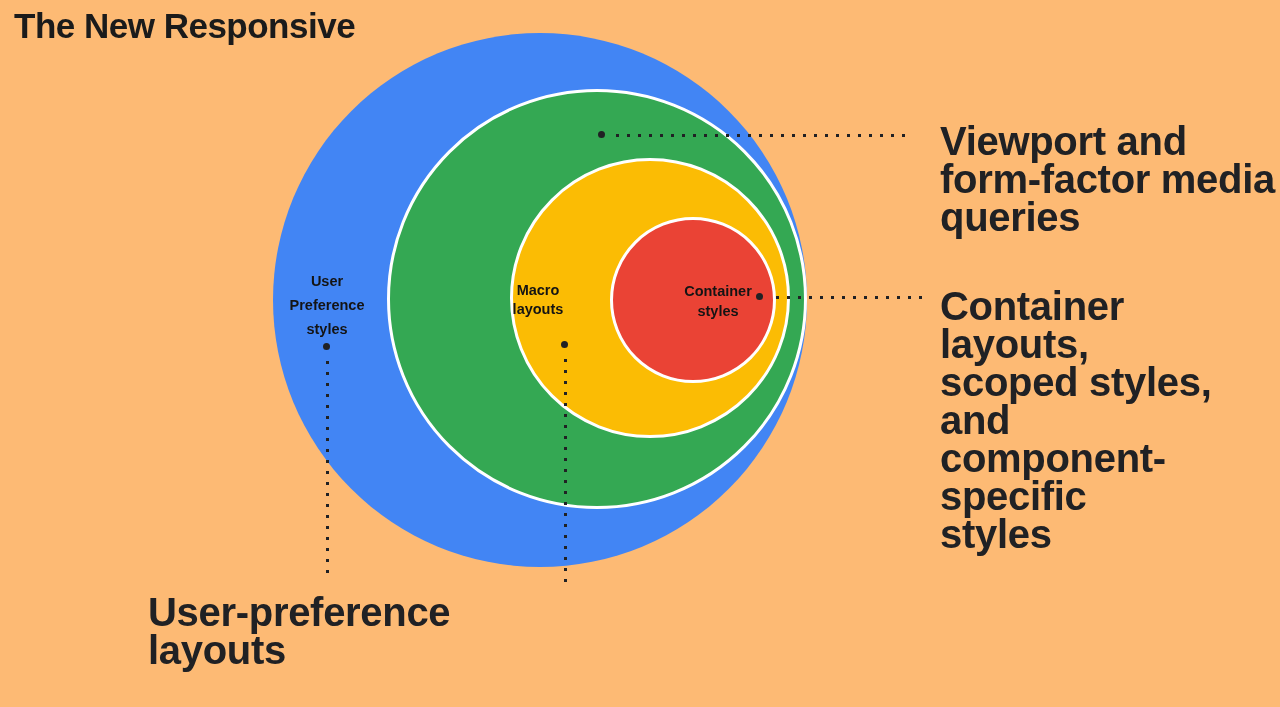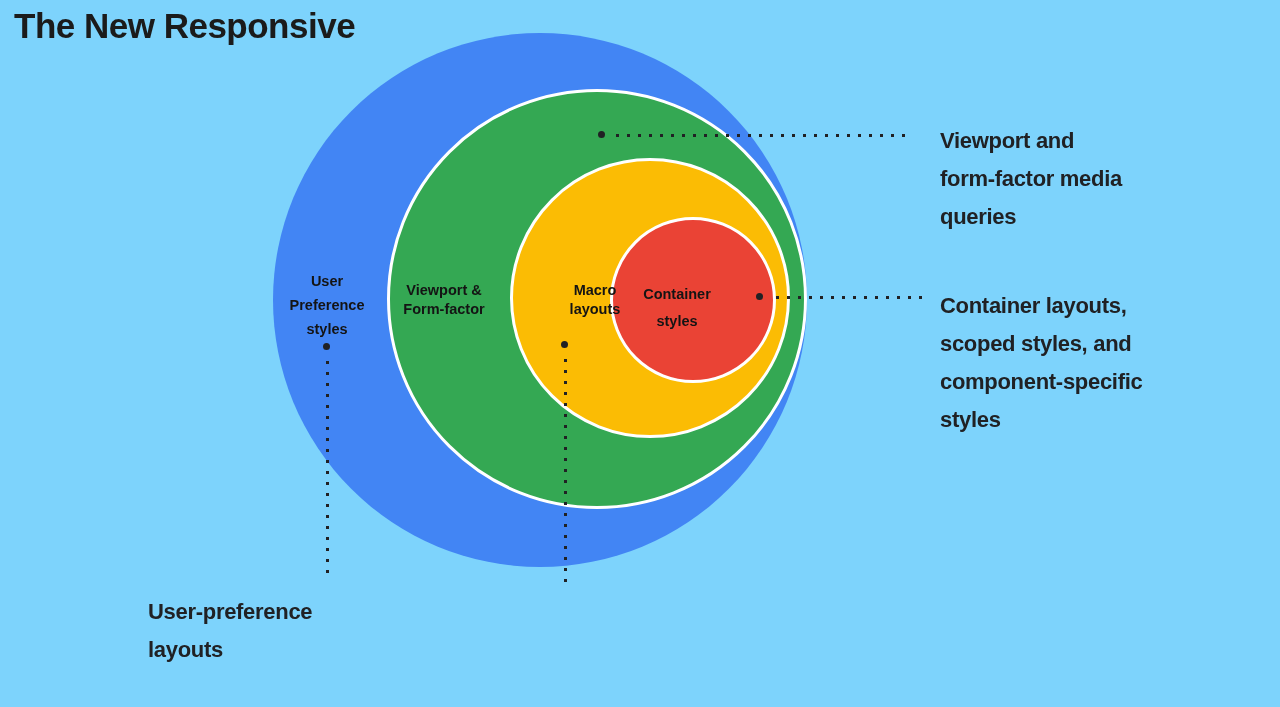--- a/index.html
+++ b/index.html
@@ -5,21 +5,21 @@
   * { margin: 0; padding: 0; box-sizing: border-box; }
   html, body { background: #ffffff; }
   body {
     font-family: "Liberation Sans", sans-serif;
     color: #202124;
   }
   .canvas {
     position: relative;
     width: 1280px;
     height: 707px;
-    background: #7dd3fc;
+    background: #fdba74;
     overflow: hidden;
     padding-left: 28px;
   }
   .title {
     position: absolute;
     left: 14px;
     top: 6px;
     font-size: 35px;
     font-weight: 800;
     letter-spacing: -0.5px;
@@ -37,22 +37,22 @@
     position: absolute;
     text-align: center;
     font-size: 14.5px;
     font-weight: 600;
     line-height: 24px;
     color: #141414;
     white-space: pre-line;
   }
   .label-user      { left: 267px; top: 269px; width: 120px; }
   .label-viewport  { left: 384px; top: 281px; width: 120px; line-height: 19px; }
-  .label-macro     { left: 541px; top: 281px; width: 108px; line-height: 19px; }
-  .label-container { left: 627px; top: 281px; width: 100px; line-height: 27px; }
+  .label-macro     { left: 484px; top: 281px; width: 108px; line-height: 19px; }
+  .label-container { left: 668px; top: 281px; width: 100px; line-height: 20px; }
   .marker {
     position: absolute;
     width: 7px;
     height: 7px;
     border-radius: 50%;
     background: #202124;
   }
   .dot-h {
     position: absolute;
     height: 5px;
@@ -72,21 +72,21 @@
   .line-viewport        { left: 612px; top: 133px; width: 296px; }
   .line-container-q     { left: 772px; top: 295px; width: 156px; }
   .line-user-pref       { left: 325px; top: 357px; height: 223px; }
   .line-container-style { left: 563px; top: 355px; height: 228px; }
   .marker-viewport        { left: 598px; top: 131px; }
   .marker-container-q     { left: 756px; top: 293px; }
   .marker-user-pref       { left: 323px; top: 343px; }
   .marker-container-style { left: 561px; top: 341px; }
   .anno {
     position: absolute;
-    font-size: 22px;
+    font-size: 40px;
     font-weight: 700;
     line-height: 38px;
     color: #202124;
     white-space: pre-line;
     letter-spacing: -0.3px;
   }
   .anno-viewport        { left: 940px; top: 122px; }
   .anno-container-q     { left: 940px; top: 287px; }
   .anno-user-pref       { left: 148px; top: 593px; }
   .anno-container-style { left: 565px; top: 584px; }
@@ -99,22 +99,20 @@
   <h1 class="title">The New Responsive</h1>
 
   <div class="ring ring-blue" style="background-color: rgb(66, 133, 244);"></div>
   <div class="ring ring-green" style="background-color: rgb(52, 168, 83);"></div>
   <div class="ring ring-yellow" style="background-color: rgb(251, 188, 4);"></div>
   <div class="ring ring-red" style="background-color: rgb(234, 67, 53);"></div>
 
   <div class="ring-label label-user">User
 Preference
 styles</div>
-  <div class="ring-label label-viewport">Viewport &amp;
-Form-factor</div>
   <div class="ring-label label-macro">Macro
 layouts</div>
   <div class="ring-label label-container">Container
 styles</div>
 
   <span class="marker marker-viewport"></span>
   <span class="marker marker-container-q"></span>
   <span class="marker marker-user-pref"></span>
   <span class="marker marker-container-style"></span>
 

